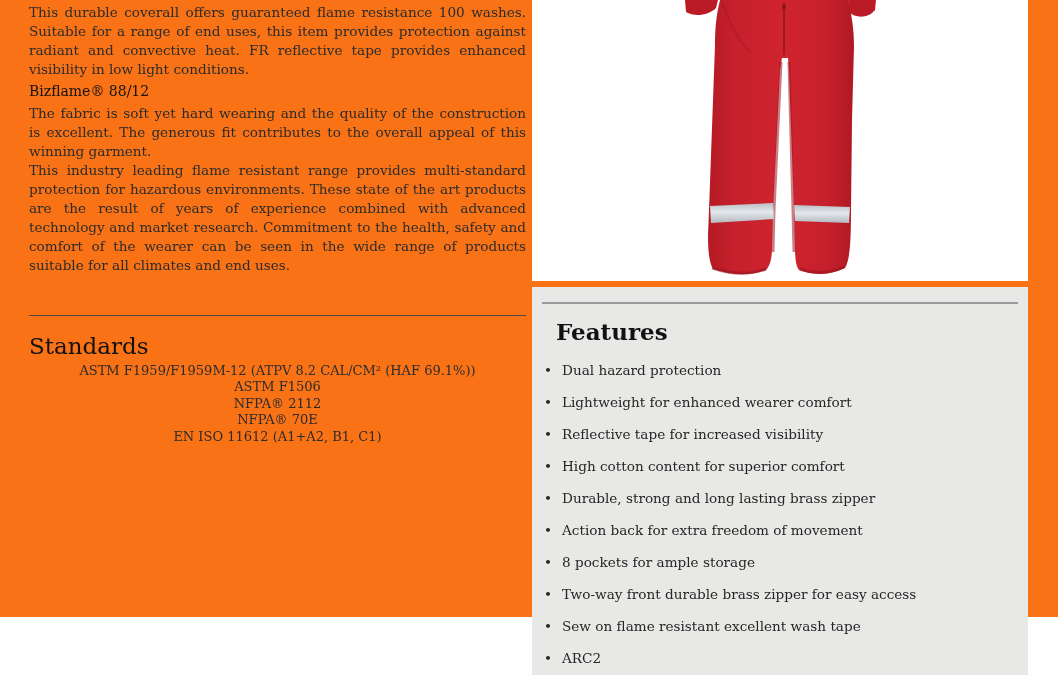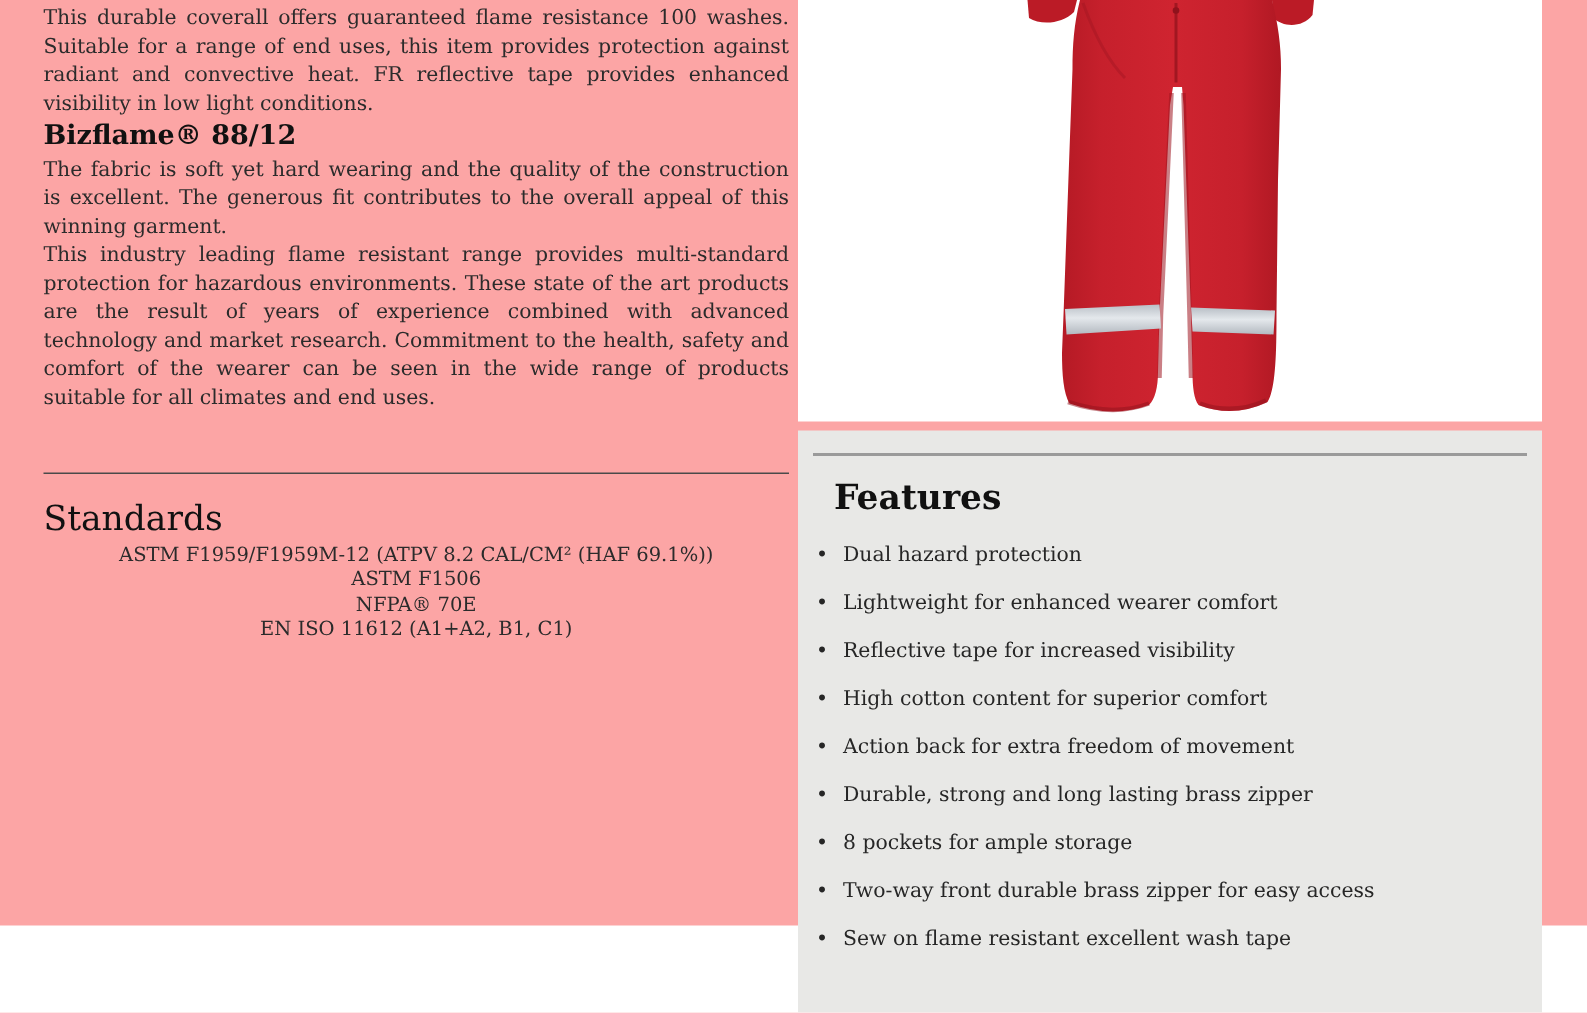--- a/index.html
+++ b/index.html
@@ -2,26 +2,26 @@
 <html><head>
 <meta charset="utf-8">
 <style>
   html,body{margin:0;padding:0;background:#ffffff;}
   body{
     width:1058px;height:675px;overflow:hidden;position:relative;
     font-family:"DejaVu Serif","Liberation Serif",serif;
     color:#2b2b2b;
     -webkit-font-smoothing:antialiased;
   }
-  .page{position:relative;width:1058px;height:617px;background:#fca5a5;}
+  .page{position:relative;width:1058px;height:617px;background:#f97316;}
 
   
   .left-col{position:absolute;left:29px;top:3px;width:497px;}
   .para{font-size:13.6px;line-height:19px;text-align:justify;margin:0;color:#2b2b2b;}
-  .h3{font-size:18px;line-height:20px;font-weight:bold;color:#111;margin:2px 0 3px 0;}
+  .h3{font-size:14px;line-height:20px;font-weight:normal;color:#111;margin:2px 0 3px 0;}
   .h3.spaced{margin-top:27px;}
   .rule{border:none;border-top:1px solid #4a4a4a;margin:40px 0 0 0;height:0;}
   .h2{font-size:23px;line-height:26px;font-weight:normal;color:#111;margin:17px 0 4px 0;}
   .standards-list{font-size:13px;line-height:16.4px;color:#2b2b2b;text-align:center;}
   .standards-list div{white-space:nowrap;}
 
   
   .right-col{position:absolute;left:532px;top:0;width:496px;height:675px;}
   .image-area{position:relative;width:496px;height:281px;background:#fff;}
   .image-area svg{display:block;}
@@ -57,20 +57,21 @@
 
     <p class="para">This industry leading flame resistant range provides multi-standard protection for hazardous environments. These state of the art products are the result of years of experience combined with advanced technology and market research. Commitment to the health, safety and comfort of the wearer can be seen in the wide range of products suitable for all climates and end uses.</p>
 
     <hr class="rule">
 
     <div class="h2">Standards</div>
 
     <div class="standards-list">
         <div>ASTM F1959/F1959M-12 (ATPV 8.2 CAL/CM² (HAF 69.1%))</div>
         <div>ASTM F1506</div>
+        <div>NFPA® 2112</div>
         <div>NFPA® 70E</div>
         <div>EN ISO 11612 (A1+A2, B1, C1)</div>
       </div>
   </div>
 
   <div class="right-col">
 
     <div class="image-area">
 
       <svg width="496" height="281" viewBox="0 0 496 281" xmlns="http://www.w3.org/2000/svg">
@@ -123,22 +124,23 @@
     </div>
 
     <div class="features-box">
       <hr class="features-rule">
       <div class="features-h2">Features</div>
       <ul class="features">
           <li>Dual hazard protection</li>
           <li>Lightweight for enhanced wearer comfort</li>
           <li>Reflective tape for increased visibility</li>
           <li>High cotton content for superior comfort</li>
+          <li>Durable, strong and long lasting brass zipper</li>
           <li>Action back for extra freedom of movement</li>
-          <li>Durable, strong and long lasting brass zipper</li>
           <li>8 pockets for ample storage</li>
           <li>Two-way front durable brass zipper for easy access</li>
           <li>Sew on flame resistant excellent wash tape</li>
+          <li>ARC2</li>
         </ul>
     </div>
   </div>
 
 </div>
 
 </body></html>

